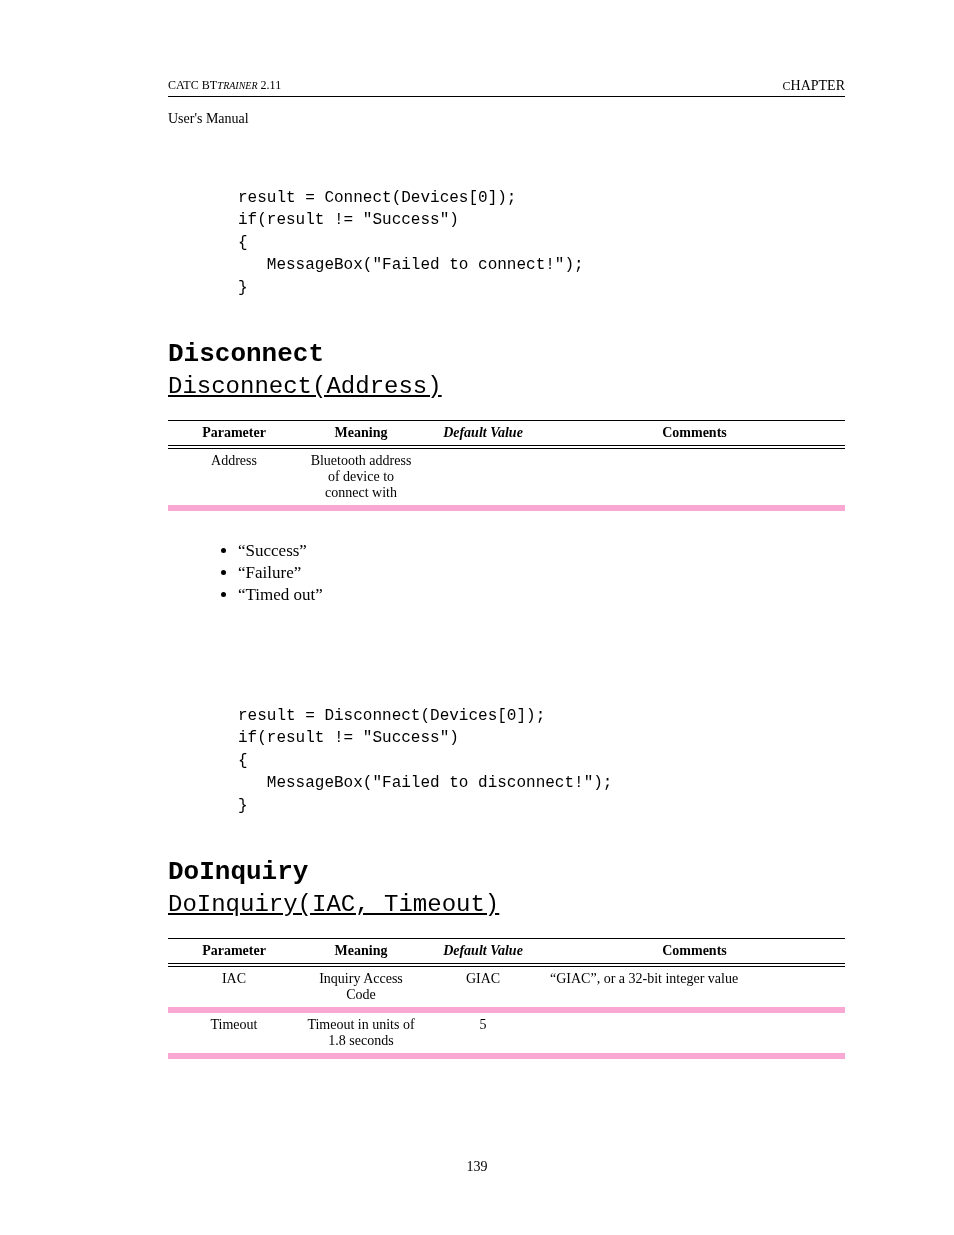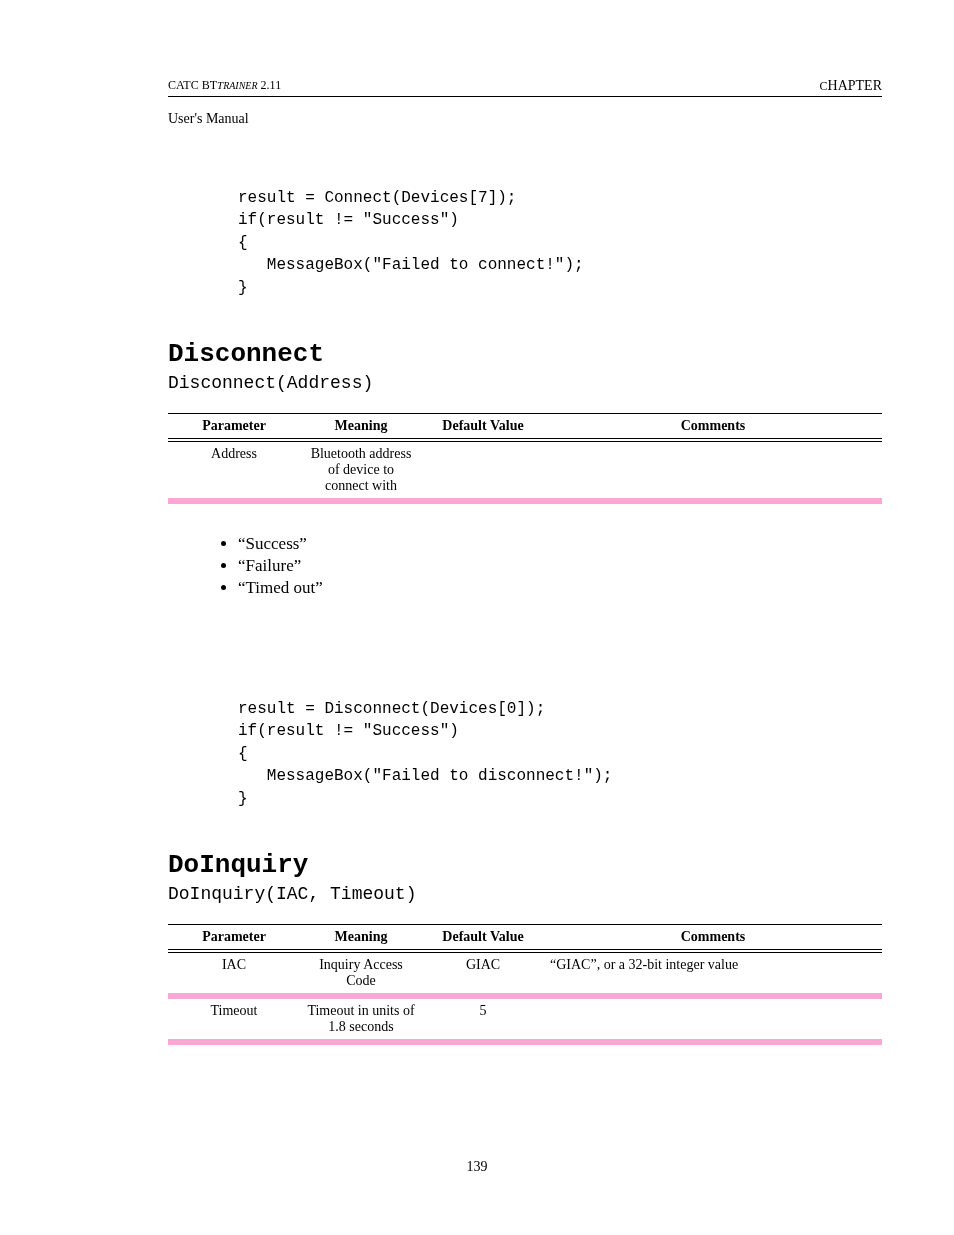--- a/index.html
+++ b/index.html
@@ -7,21 +7,21 @@
     padding: 0;
     background: #fff;
     font-family: "Times New Roman", Times, serif;
     color: #000;
     width: 954px;
     height: 1235px;
     position: relative;
     box-sizing: border-box;
   }
   .page {
-    padding: 78px 72px 40px 168px;
+    padding: 78px 109px 40px 168px;
     box-sizing: border-box;
     width: 100%;
   }
   .header-row {
     display: flex;
     justify-content: space-between;
     font-size: 12px;
     border-bottom: 1px solid #000;
     padding-bottom: 2px;
   }
@@ -43,22 +43,23 @@
     margin-bottom: 40px;
   }
   h2.func {
     font-family: "Courier New", Courier, monospace;
     font-weight: bold;
     font-size: 26px;
     margin: 30px 0 4px 0;
   }
   .sig {
     font-family: "Courier New", Courier, monospace;
-    font-size: 18px;
+    font-size: 24px;
     margin: 4px 0 20px 0;
+    text-decoration: underline;
   }
   table.params {
     width: 100%;
     border-collapse: collapse;
     font-size: 14px;
     margin-top: 6px;
     margin-bottom: 20px;
   }
   table.params thead tr {
     border-top: 1.5px solid #000;
@@ -73,21 +74,21 @@
     border-bottom: 6px solid #f9a8d4;
   }
   table.params td {
     padding: 4px 6px;
     vertical-align: top;
     text-align: center;
   }
   table.params td.comments { text-align: left; }
   .col-param { width: 120px;}
   .col-meaning { width: 110px;}
-  .col-default { width: 110px;}
+  .col-default { width: 110px; font-style: italic;}
   .col-comments { width: auto; text-align:center;}
   ul.bullets {
     margin: 30px 0 10px 70px;
     padding: 0;
     font-size: 17px;
   }
   ul.bullets li {
     margin-bottom: 2px;
   }
   .page-num {
@@ -104,21 +105,21 @@
 
 <div class="page">
 
   <div class="header-row">
     <span><span style="font-size:12px">CATC BT</span><span style="font-style:italic;font-size:11px">T</span><span style="font-size:10px;font-style:italic">RAINER</span> <span style="font-size:12px">2.11</span></span>
     <span><span style="font-size:12px">C</span><span style="font-size:14px">HAPTER</span></span>
   </div>
   <div class="sub-head">User's Manual</div>
 
   <div class="code-block">
-    <pre class="code">result = Connect(Devices[7]);
+    <pre class="code">result = Connect(Devices[0]);
 if(result != "Success")
 {
    MessageBox("Failed to connect!");
 }</pre>
   </div>
 
   <h2 class="func">Disconnect</h2>
   <div class="sig">Disconnect(Address)</div>
 
   <table class="params">

